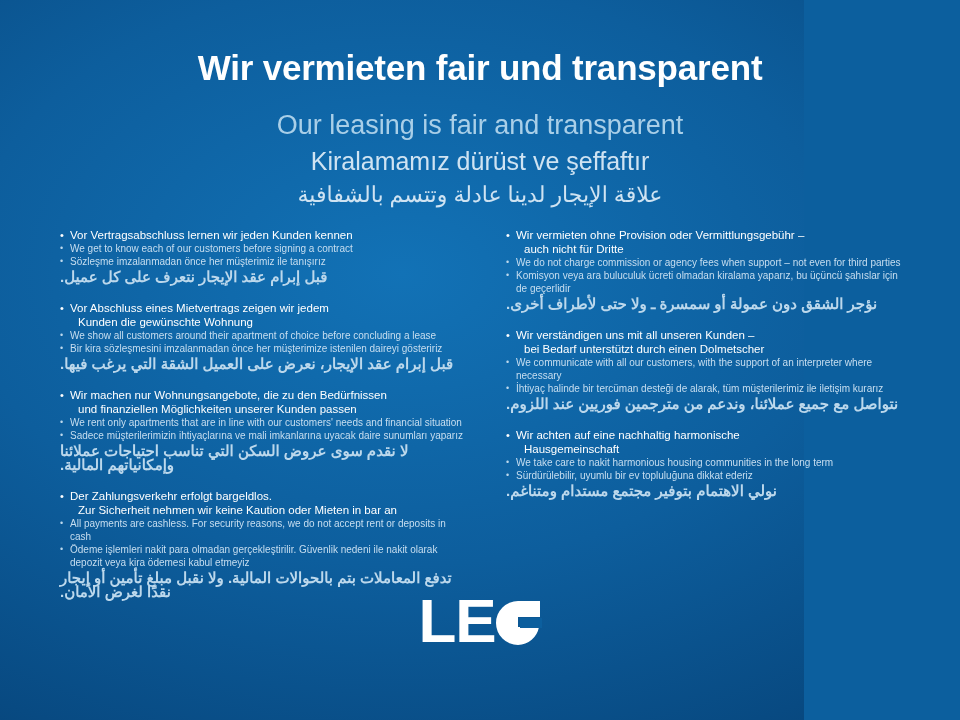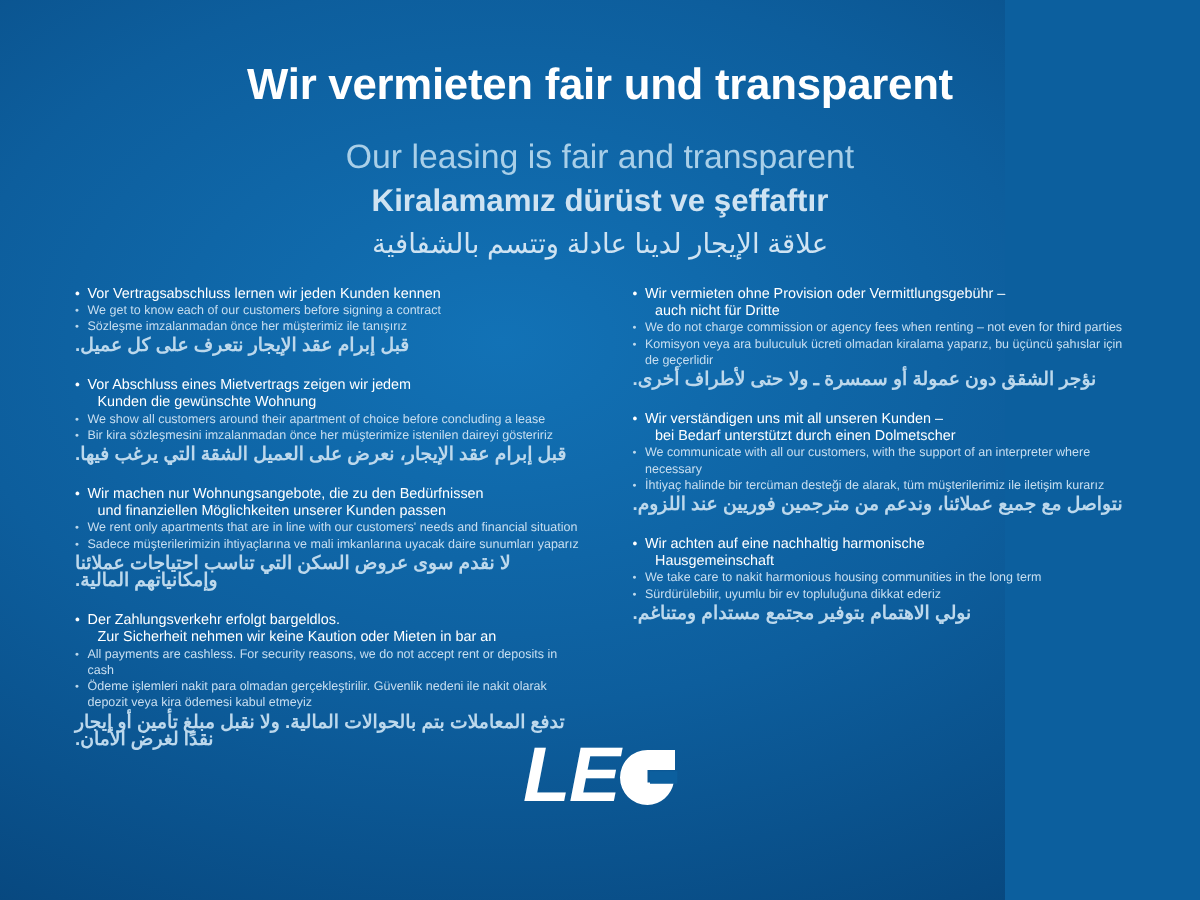--- a/index.html
+++ b/index.html
@@ -43,21 +43,21 @@
   }
   .title-en {
     font-size: 27px;
     color: #a9cfe8;
     line-height: 1.3;
     margin-top: 20px;
   }
   .title-tr {
     font-size: 25px;
     color: #cfe3f2;
-    font-weight: 700;
+    font-weight: 400;
     line-height: 1.3;
     margin-top: 2px;
   }
   .title-ar {
     font-size: 22px;
     color: #cfe3f2;
     direction: rtl;
     line-height: 1.35;
     margin-top: 2px;
   }
@@ -136,21 +136,20 @@
     height: 70px;
   }
   .logo-text {
     display: inline-block;
     font-size: 62px;
     font-weight: bold;
     color: #ffffff;
     letter-spacing: -1px;
     position: relative;
     font-family: "Liberation Sans", sans-serif;
-    font-style: italic;
   }
   .logo-mark {
     display: inline-block;
     position: relative;
     width: 48px;
     height: 48px;
     vertical-align: -5px;
     margin-left: -2px;
   }
   .logo-mark svg { display:block; }
@@ -252,21 +251,21 @@
       <div class="block">
         <div class="line">
           <span class="bullet">•</span>
           <span class="txt-de">
             <span>Wir vermieten ohne Provision oder Vermittlungsgebühr –</span>
             <span class="cont">auch nicht für Dritte</span>
           </span>
         </div>
         <div class="line">
           <span class="bullet sub">•</span>
-          <span class="txt-en">We do not charge commission or agency fees when renting – not even for third parties</span>
+          <span class="txt-en">We do not charge commission or agency fees when support – not even for third parties</span>
         </div>
         <div class="line">
           <span class="bullet sub">•</span>
           <span class="txt-tr">Komisyon veya ara buluculuk ücreti olmadan kiralama yaparız, bu üçüncü şahıslar için de geçerlidir</span>
         </div>
         <div class="ar-line">نؤجر الشقق دون عمولة أو سمسرة ـ ولا حتى لأطراف أخرى.</div>
       </div>
 
       <div class="block">
         <div class="line">

